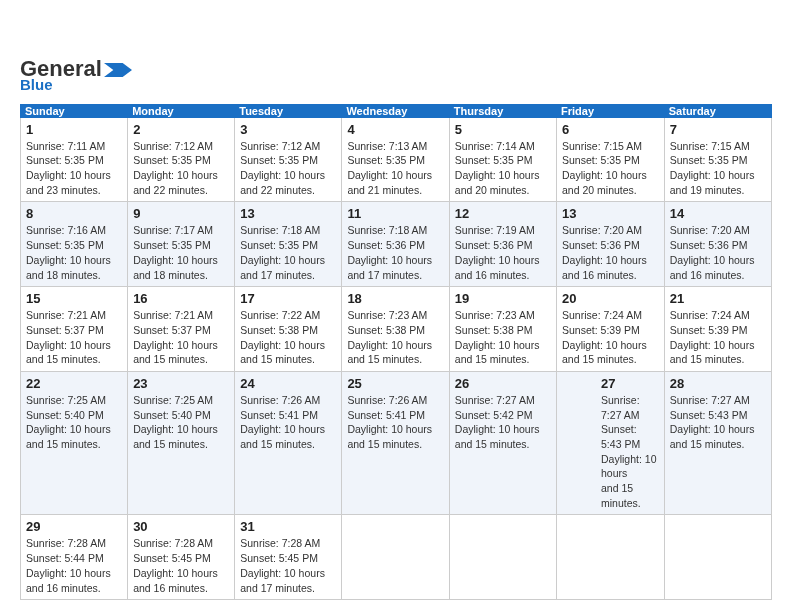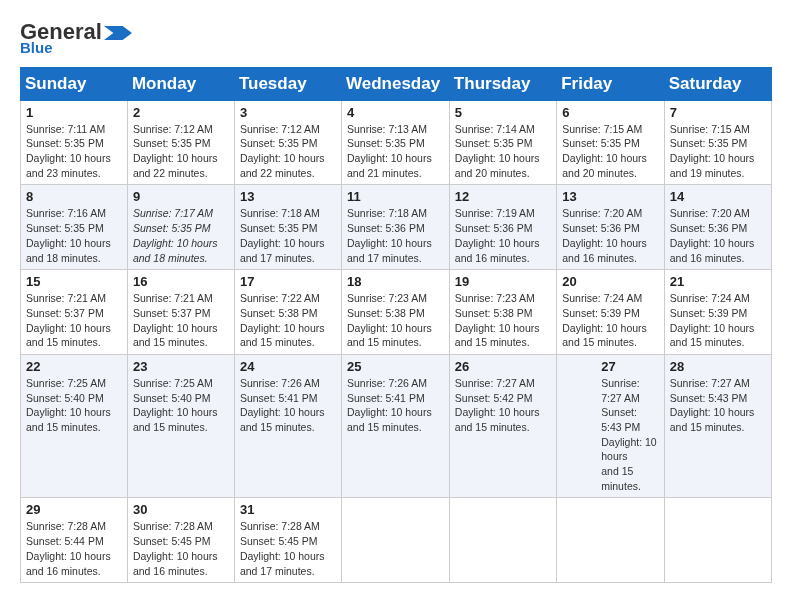--- a/index.html
+++ b/index.html
@@ -8,20 +8,21 @@
       background: #fff;
       width: 792px;
       min-height: 612px;
       padding: 20px;
     }
     .header-area {
       display: flex;
       justify-content: space-between;
       align-items: flex-start;
       margin-bottom: 10px;
+      margin-top: 37px;
     }
     .logo {
       display: flex;
       flex-direction: column;
       align-items: flex-start;
     }
     .logo-text {
       font-size: 22px;
       font-weight: bold;
       color: #333;
@@ -46,23 +47,23 @@
       color: #555;
     }
     .calendar {
       width: 100%;
       border-collapse: collapse;
       font-size: 11px;
     }
     .calendar th {
       background-color: #1a6fc4;
       color: #fff;
-      padding: 6px 4px;
+      padding: 0 4px;
       text-align: left;
-      font-size: 17px;
+      font-size: 11px;
       font-weight: bold;
       border: 1px solid #1a6fc4;
     }
     .calendar td {
       border: 1px solid #ccc;
       padding: 4px 5px;
       vertical-align: top;
       width: 108px;
       min-height: 80px;
       background: #fff;
@@ -174,21 +175,21 @@
       <tr>
         <td style="background: rgb(240, 244, 250);">
           <span class="day-num">8</span>
           <div class="day-info" style="white-space: pre-line;">Sunrise: 7:16 AM
 Sunset: 5:35 PM
 Daylight: 10 hours
 and 18 minutes.</div>
         </td>
         <td style="background: rgb(240, 244, 250);">
           <span class="day-num">9</span>
-          <div class="day-info" style="white-space: pre-line; font-style: italic;">Sunrise: 7:17 AM
+          <div class="day-info" style="white-space: pre-line;">Sunrise: 7:17 AM
 Sunset: 5:35 PM
 Daylight: 10 hours
 and 18 minutes.</div>
         </td>
         <td style="background: rgb(240, 244, 250);">
           <span class="day-num">13</span>
           <div class="day-info" style="white-space: pre-line;">Sunrise: 7:18 AM
 Sunset: 5:35 PM
 Daylight: 10 hours
 and 17 minutes.</div>

